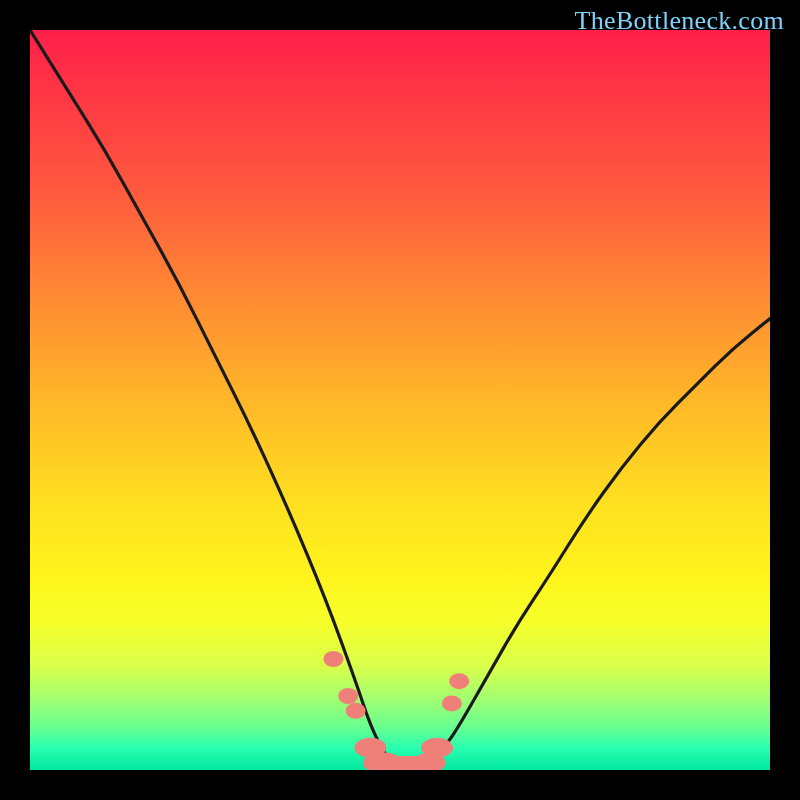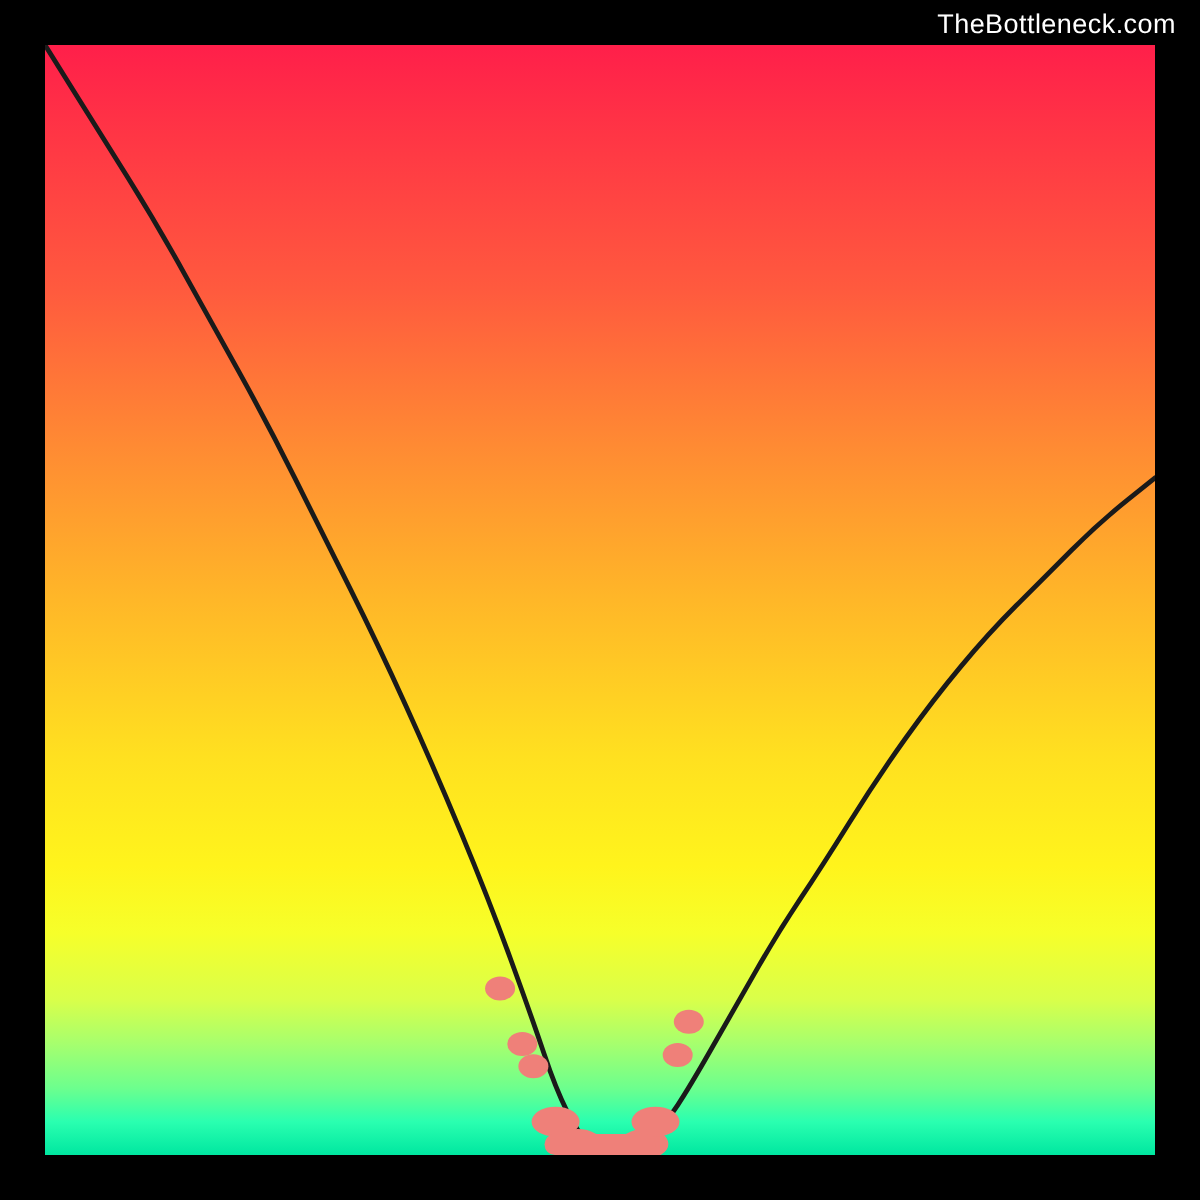--- a/index.html
+++ b/index.html
@@ -40,25 +40,26 @@
       #a6ff6e 90%,
       #6cff8e 94%,
       #2affb0 97%,
       #00e7a0 100%
     );
   }
   .watermark {
     position: absolute;
     top: 6px;
     right: 16px;
-    color: #ffffff;
-    font-size: 18px;
+    color: #7dd3fc;
+    font-size: 26px;
     letter-spacing: 0.3px;
     font-weight: 500;
     z-index: 5;
+    font-family: Liberation Serif, serif;
   }
   svg.curve {
     position: absolute;
     top: 0;
     left: 0;
     width: 740px;
     height: 740px;
   }
   .blob {
     fill: #ef8079;

